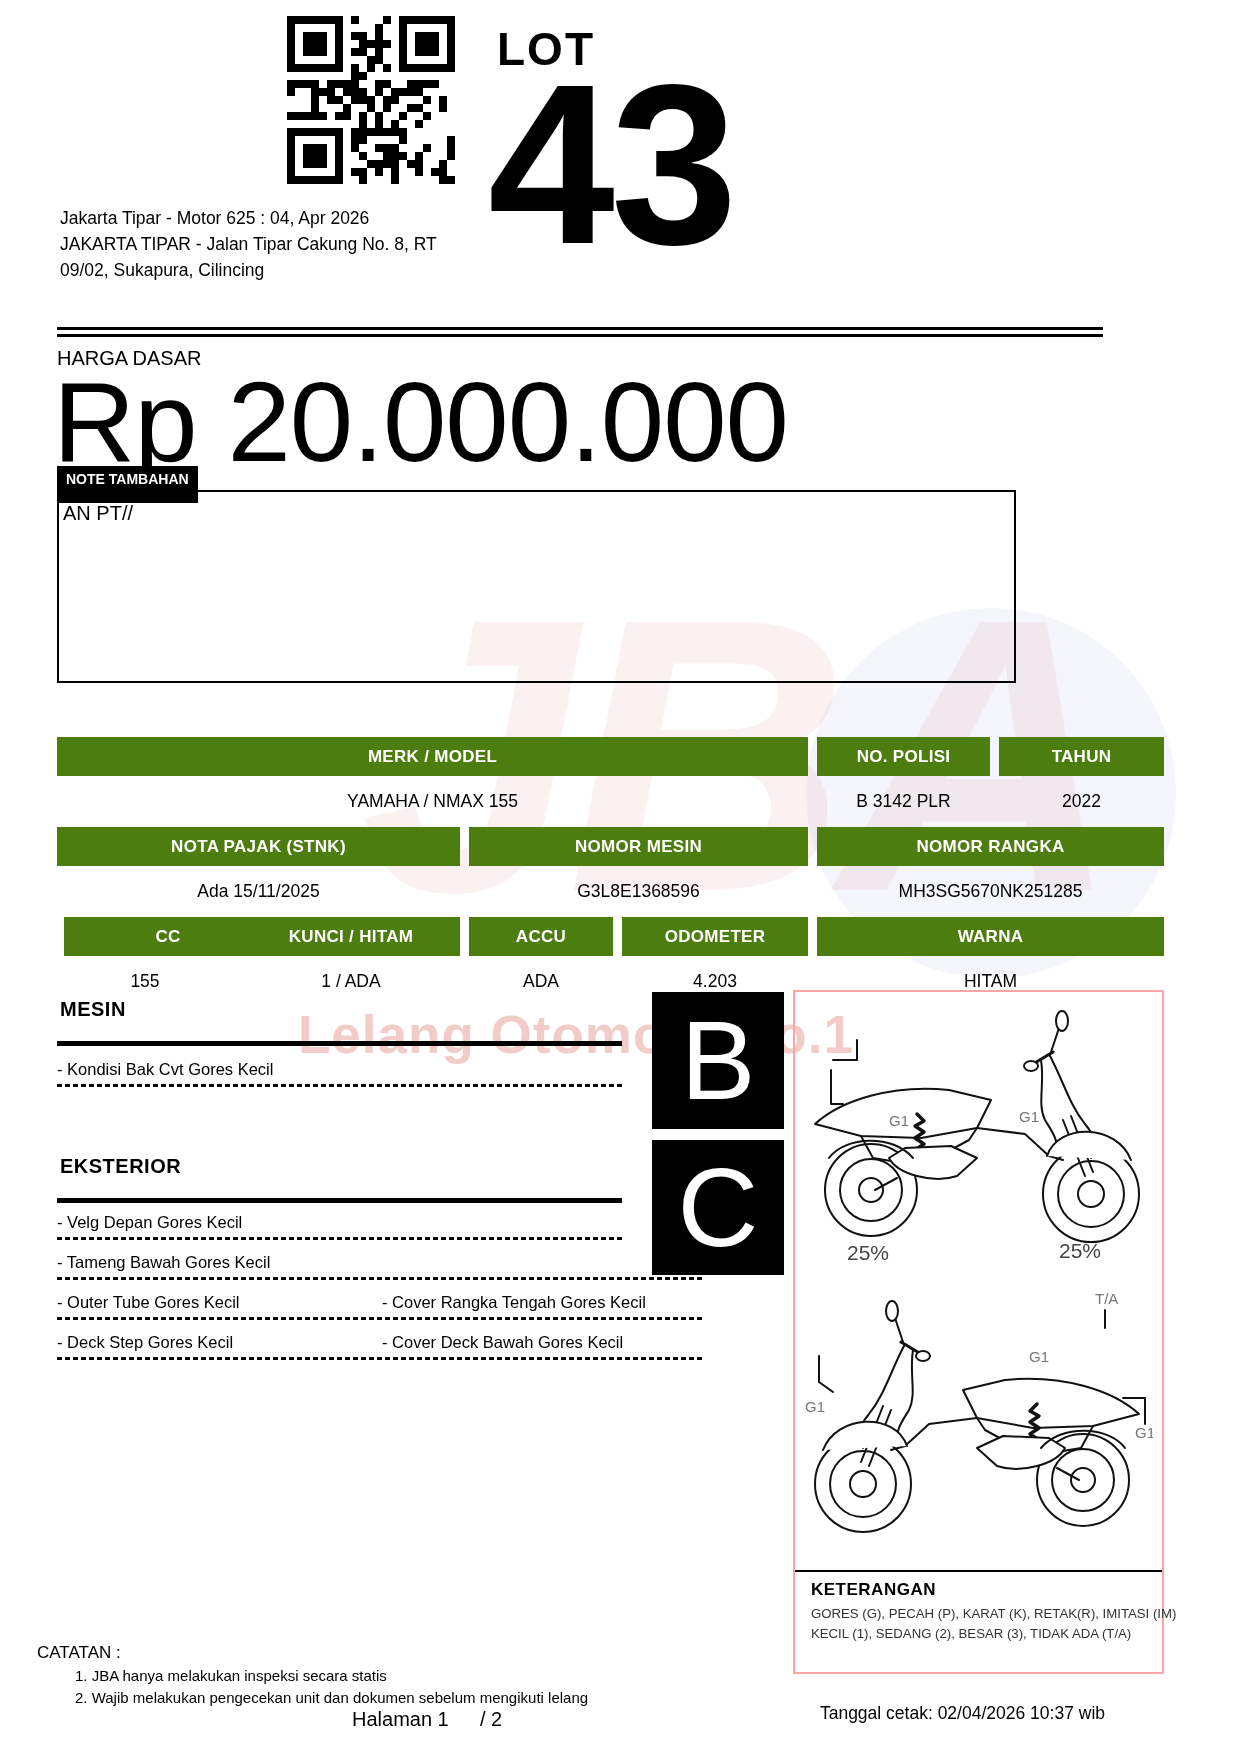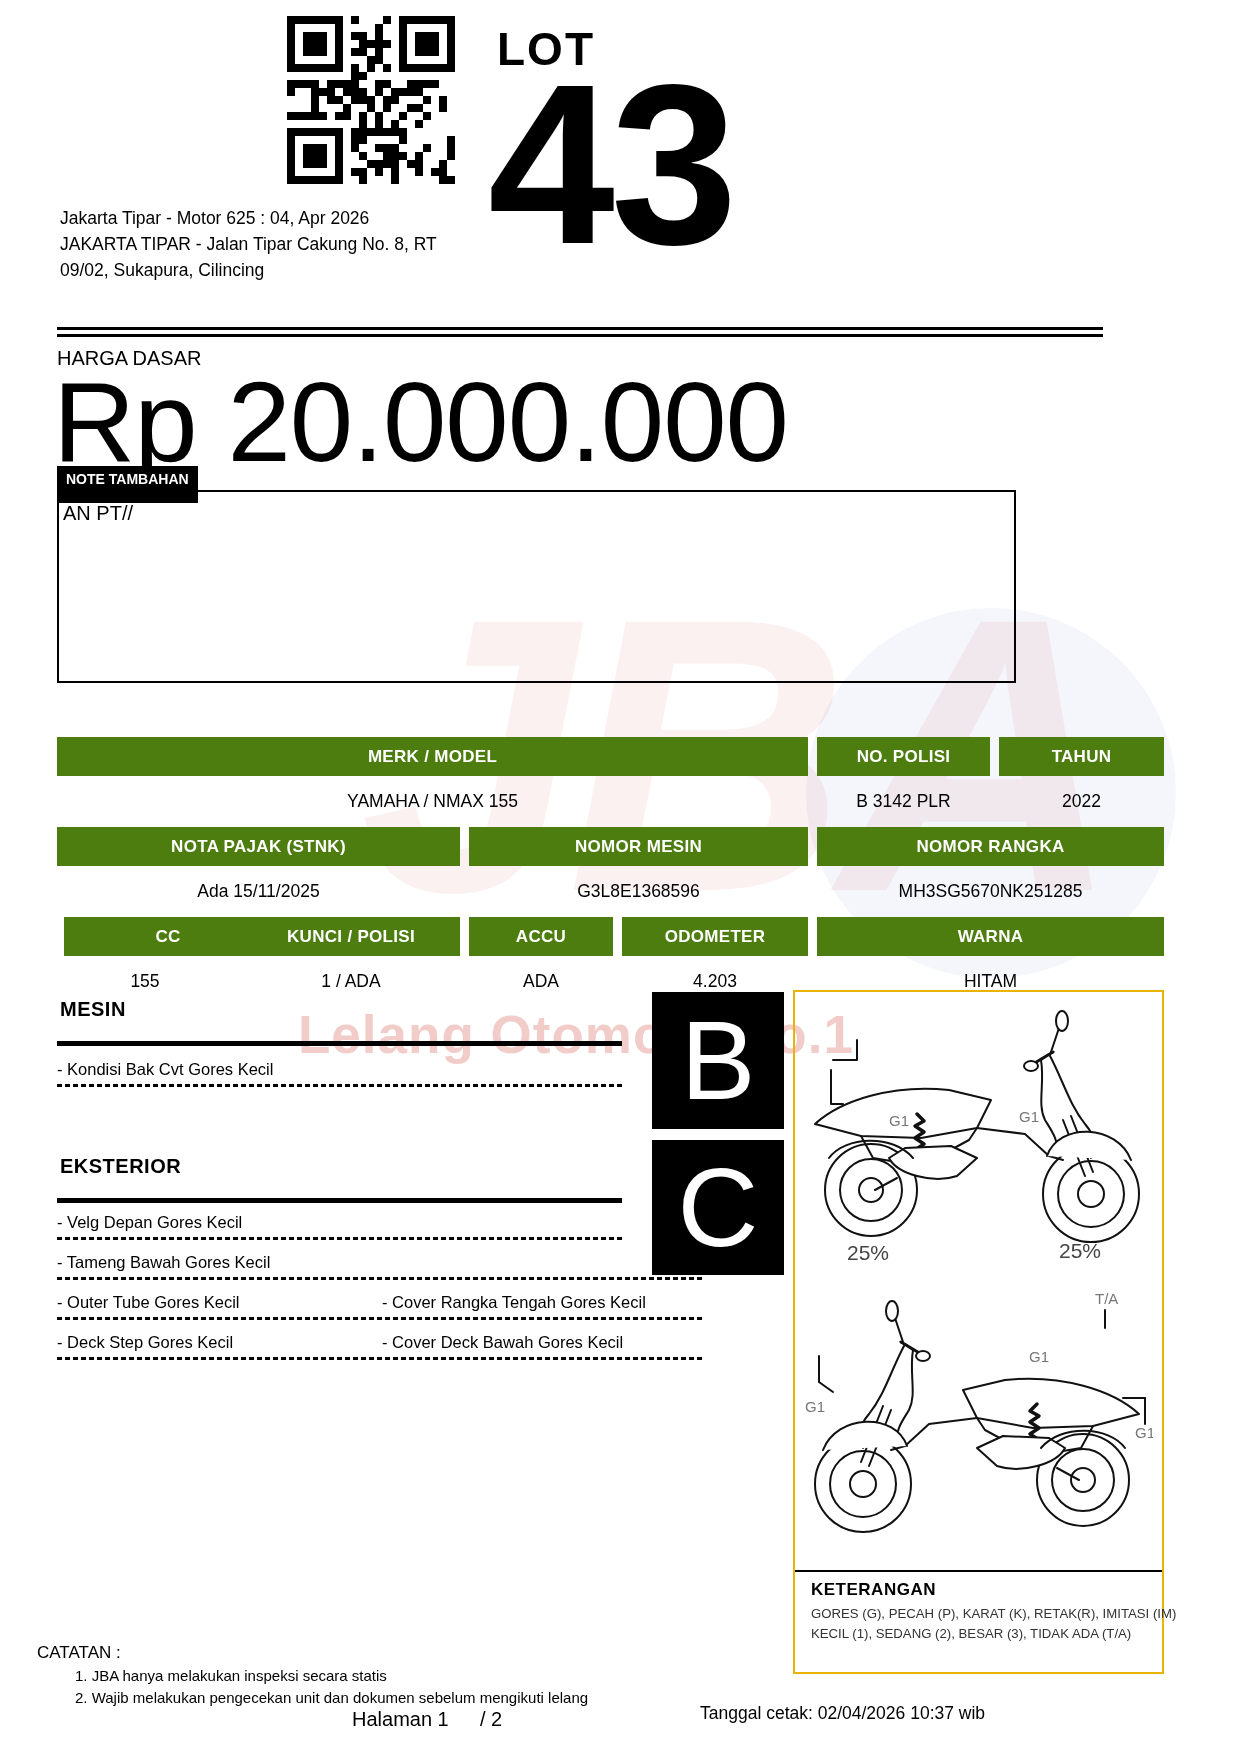--- a/index.html
+++ b/index.html
@@ -30,33 +30,33 @@
          display:flex;align-items:center;justify-content:center;letter-spacing:.3px;}
   .vcell{height:30px;font-size:17.5px;display:flex;align-items:center;justify-content:center;}
   
   .sec-title{font-size:20px;font-weight:bold;letter-spacing:.5px;}
   .rule5{height:5px;background:#000;}
   .dotted{height:3px;background:repeating-linear-gradient(90deg,#000 0 5px,transparent 5px 8px);}
   .item{font-size:16.5px;white-space:nowrap;}
   .grade-box{width:132px;background:#000;color:#fff;display:flex;align-items:center;
              justify-content:center;font-size:112px;font-weight:400;}
   
-  .panel{left:793px;top:990px;width:371px;height:684px;border:2px solid #eab308;box-sizing:border-box;}
+  .panel{left:793px;top:990px;width:371px;height:684px;border:2px solid #fca5a5;box-sizing:border-box;}
   .keterangan{position:absolute;left:0;right:0;bottom:0;height:102px;border-top:2px solid #000;
               padding:8px 16px;box-sizing:border-box;}
   .ket-title{font-size:17px;font-weight:bold;letter-spacing:.5px;margin-bottom:4px;}
   .ket-line{font-size:13.2px;line-height:20px;color:#333;white-space:nowrap;}
   .diag-label{font-size:15px;fill:#777;font-family:"Liberation Sans",sans-serif;}
   .diag-pct{font-size:21px;fill:#444;font-family:"Liberation Sans",sans-serif;}
   
   .catatan-title{left:37px;top:1643px;font-size:17px;}
   .catatan-item{font-size:15px;line-height:22px;}
   .halaman{left:352px;top:1708px;font-size:20px;}
   .halaman2{left:480px;top:1708px;font-size:20px;}
-  .printdate{left:700px;top:1703px;width:405px;text-align:left;font-size:17.5px;}
+  .printdate{left:700px;top:1703px;width:405px;text-align:right;font-size:17.5px;}
 </style>
 </head>
 <body>
 
 <div class="abs wm-jba">JBA</div>
 <div class="abs wm-circle"></div>
 <div class="abs wm-tagline">Lelang Otomotif No.1</div>
 
 <svg class="abs" id="qr" style="left:287px;top:16px" width="168" height="168" viewBox="0 0 168 168">
     <g fill="#000">
@@ -218,21 +218,21 @@
 <div class="abs vcell" style="left:999px;top:786px;width:165px">2022</div>
 
 <div class="abs hcell" style="left:57px;top:827px;width:403px">NOTA PAJAK (STNK)</div>
 <div class="abs hcell" style="left:469px;top:827px;width:339px">NOMOR MESIN</div>
 <div class="abs hcell" style="left:817px;top:827px;width:347px">NOMOR RANGKA</div>
 <div class="abs vcell" style="left:57px;top:876px;width:403px">Ada 15/11/2025</div>
 <div class="abs vcell" style="left:469px;top:876px;width:339px">G3L8E1368596</div>
 <div class="abs vcell" style="left:817px;top:876px;width:347px">MH3SG5670NK251285</div>
 
 <div class="abs hcell" style="left:64px;top:917px;width:208px">CC</div>
-<div class="abs hcell" style="left:242px;top:917px;width:218px">KUNCI / POLISI</div>
+<div class="abs hcell" style="left:242px;top:917px;width:218px">KUNCI / HITAM</div>
 <div class="abs hcell" style="left:469px;top:917px;width:144px">ACCU</div>
 <div class="abs hcell" style="left:622px;top:917px;width:186px">ODOMETER</div>
 <div class="abs hcell" style="left:817px;top:917px;width:347px">WARNA</div>
 <div class="abs vcell" style="left:57px;top:966px;width:176px">155</div>
 <div class="abs vcell" style="left:242px;top:966px;width:218px">1 / ADA</div>
 <div class="abs vcell" style="left:469px;top:966px;width:144px">ADA</div>
 <div class="abs vcell" style="left:622px;top:966px;width:186px">4.203</div>
 <div class="abs vcell" style="left:817px;top:966px;width:347px">HITAM</div>
 
 <div class="abs sec-title" style="left:60px;top:998px">MESIN</div>

